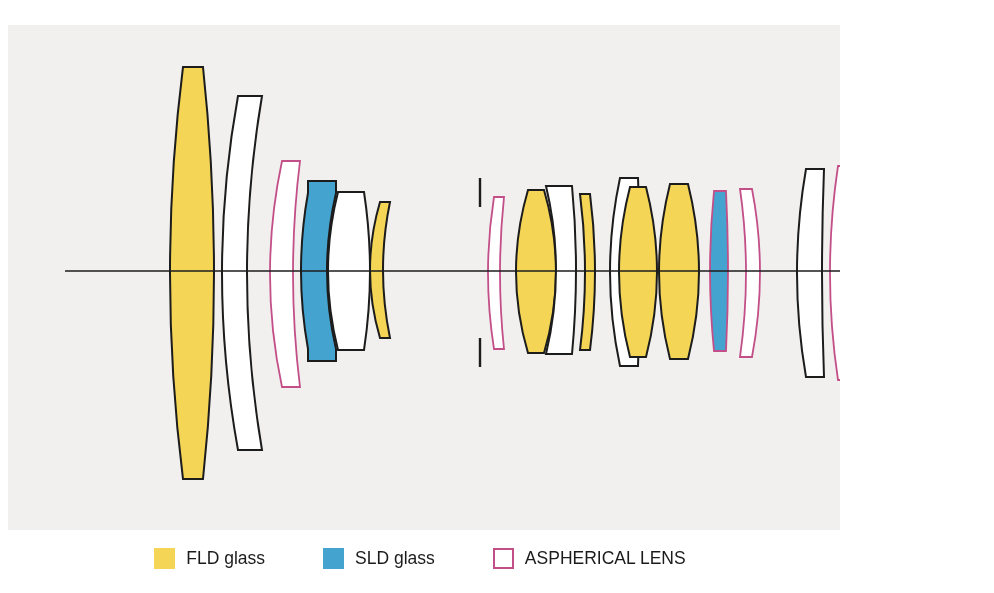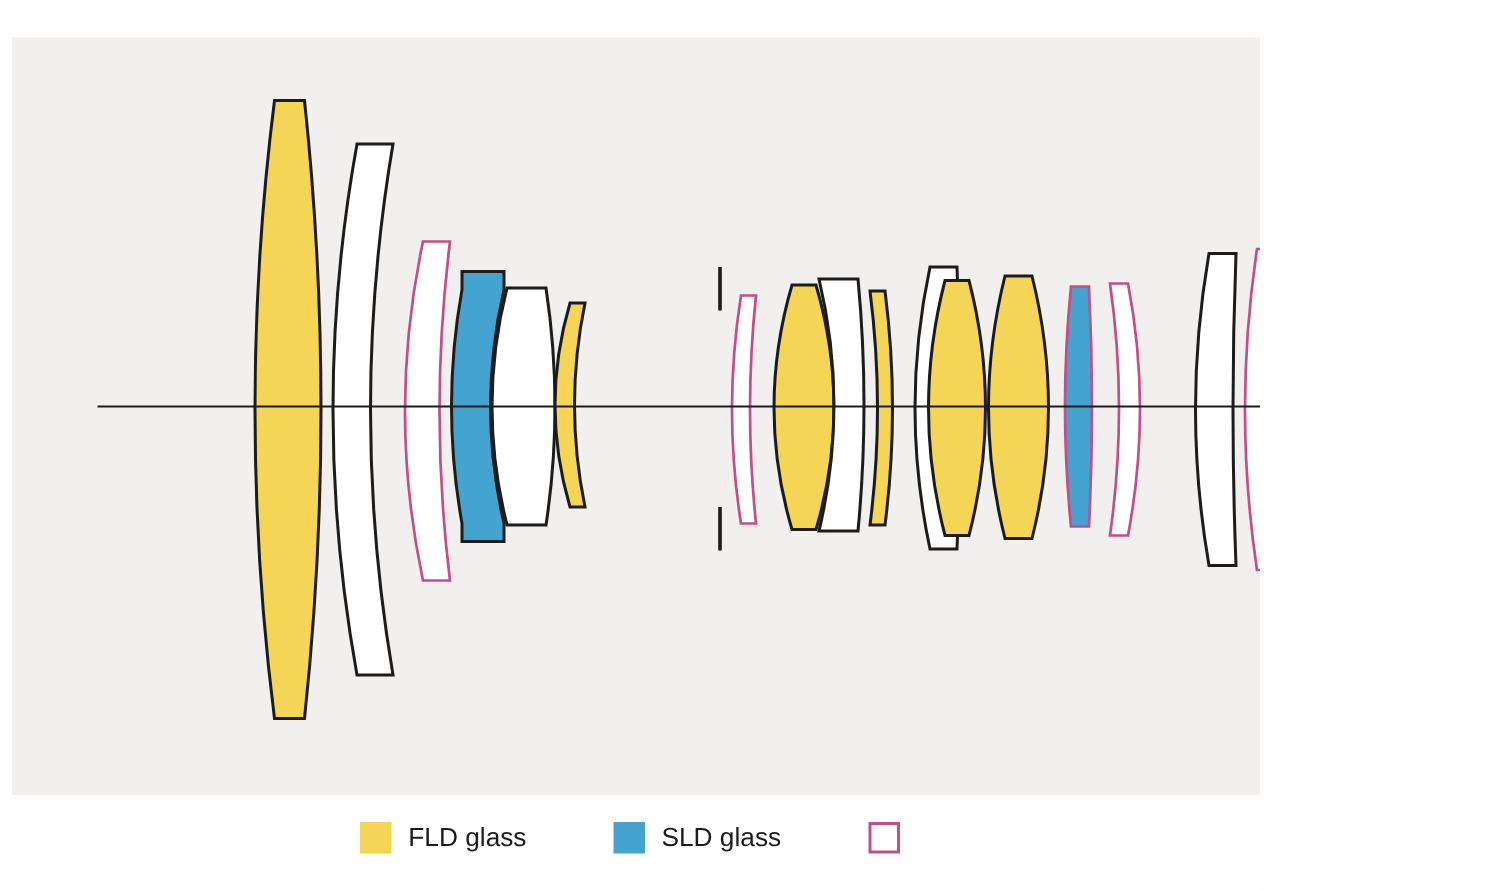--- a/index.html
+++ b/index.html
@@ -109,16 +109,17 @@
     <div class="legend-item">
       <span class="swatch swatch-fld"></span>
       <span class="legend-label">FLD glass</span>
     </div>
     <div class="legend-item">
       <span class="swatch swatch-sld"></span>
       <span class="legend-label">SLD glass</span>
     </div>
     <div class="legend-item">
       <span class="swatch swatch-asph"></span>
+      <span class="legend-label">ASPHERICAL LENS</span>
     </div>
   </div>
 
 </div>
 
 </body></html>

